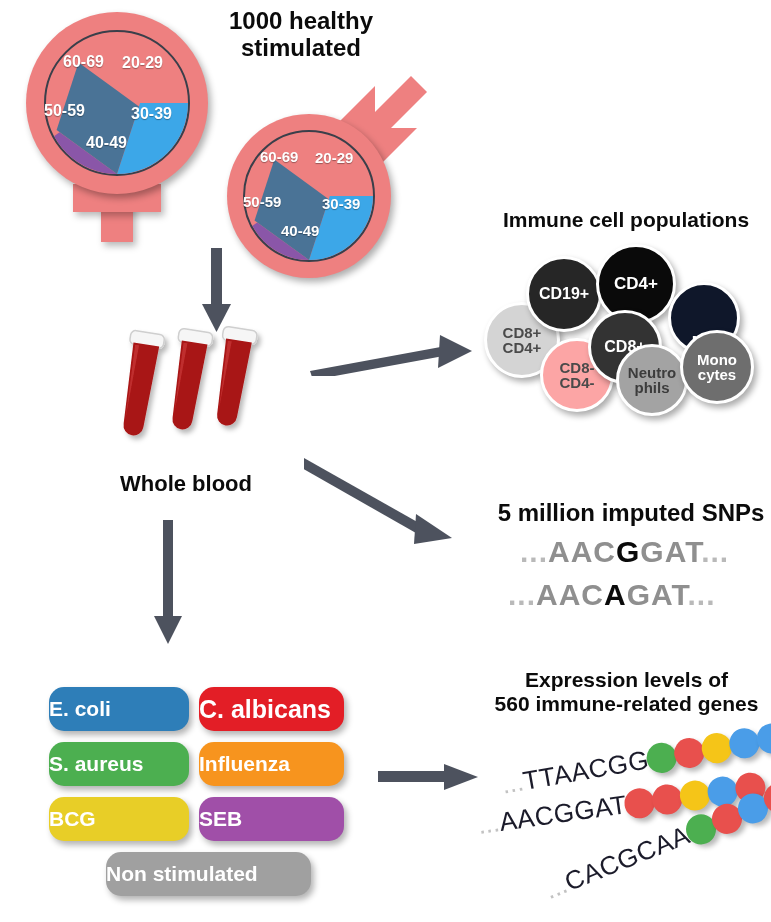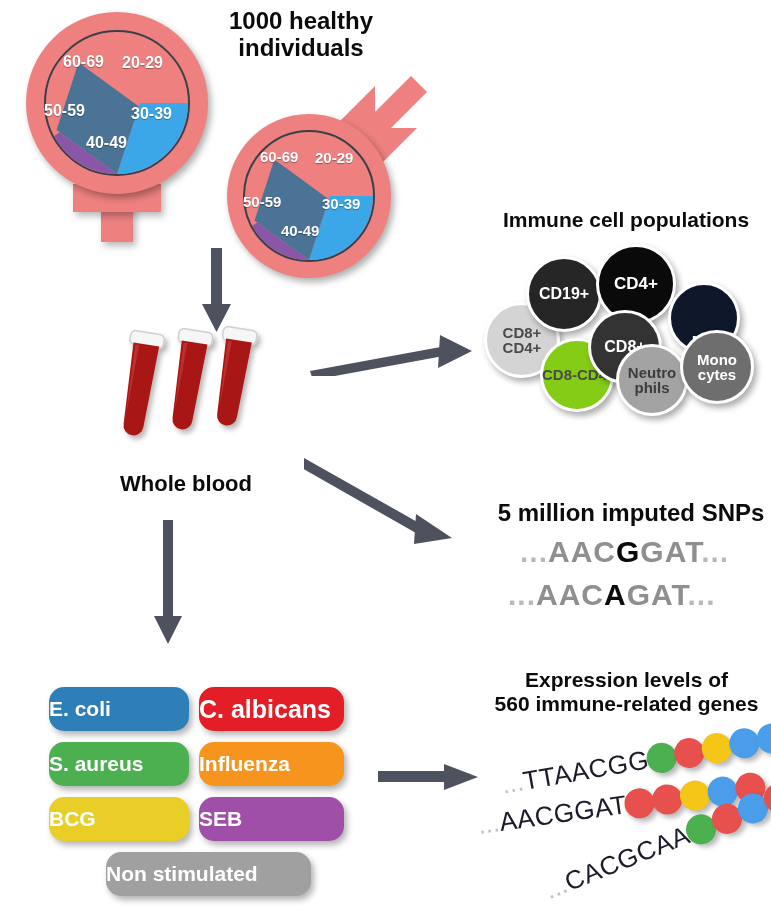--- a/index.html
+++ b/index.html
@@ -51,21 +51,21 @@
   .bead{width:30px;height:30px;border-radius:50%;margin-left:-2px;
         box-shadow:3px 4px 5px rgba(0,0,0,.28);flex:0 0 auto;}
 </style>
 </head>
 <body>
 
 <div class="stage">
 
   <div class="hdr" style="left:170px;top:8px;width:230px;font-size:24px;">
     <div>1000 healthy</div>
-    <div>individuals</div>
+    <div>stimulated</div>
   </div>
 
   <div class="sym" style="left:10px;top:12px;width:190px;height:225px;">
 
     <div class="fstem" style="left:75px;top:140px;width:32px;height:90px;"></div>
 
     <div class="fstem" style="left:47px;top:172px;width:88px;height:28px;"></div>
     <div class="ring" style="left:0px;top:0px;width:182px;height:182px;"></div>
     <div class="pie" style="left:18px;top:18px;width:146px;height:146px;">
 
@@ -169,21 +169,21 @@
 
     <div class="cell" style="left:16px;top:62px;width:76px;height:76px;background:#d4d4d4;color:#4a4a4a;font-size:15px;flex-direction:column;">
       <span>CD8+</span>
       <span>CD4+</span>
     </div>
 
     <div class="cell" style="left:58px;top:16px;width:76px;height:76px;background:#262626;color:#ffffff;font-size:16px;">
       <span>CD19+</span>
     </div>
 
-    <div class="cell" style="left:72px;top:98px;width:74px;height:74px;background:#84cc16;color:#4a4a4a;font-size:15px;flex-direction:row;">
+    <div class="cell" style="left:72px;top:98px;width:74px;height:74px;background:#fca5a5;color:#4a4a4a;font-size:15px;flex-direction:column;">
       <span>CD8-</span>
       <span>CD4-</span>
     </div>
 
     <div class="cell" style="left:128px;top:4px;width:80px;height:80px;background:#0a0a0a;color:#ffffff;font-size:17px;">
       <span>CD4+</span>
     </div>
 
     <div class="cell" style="left:120px;top:70px;width:74px;height:74px;background:#333333;color:#ffffff;font-size:16px;">
       <span>CD8+</span>

